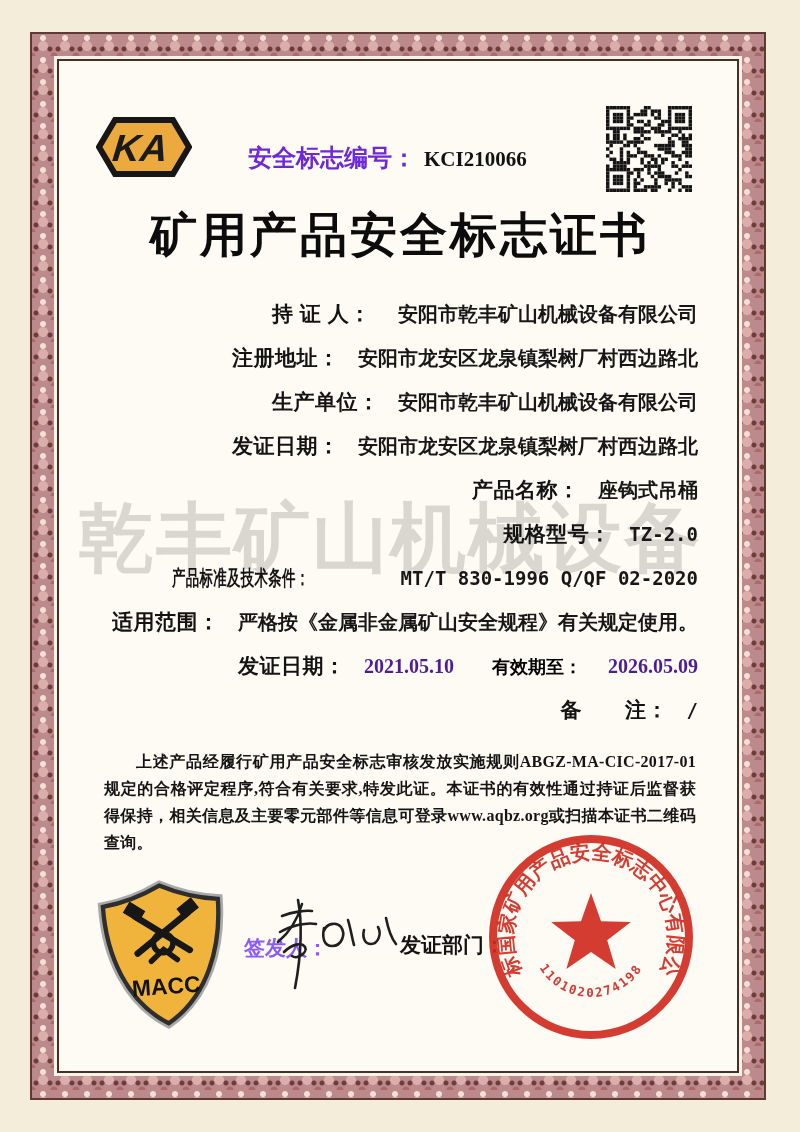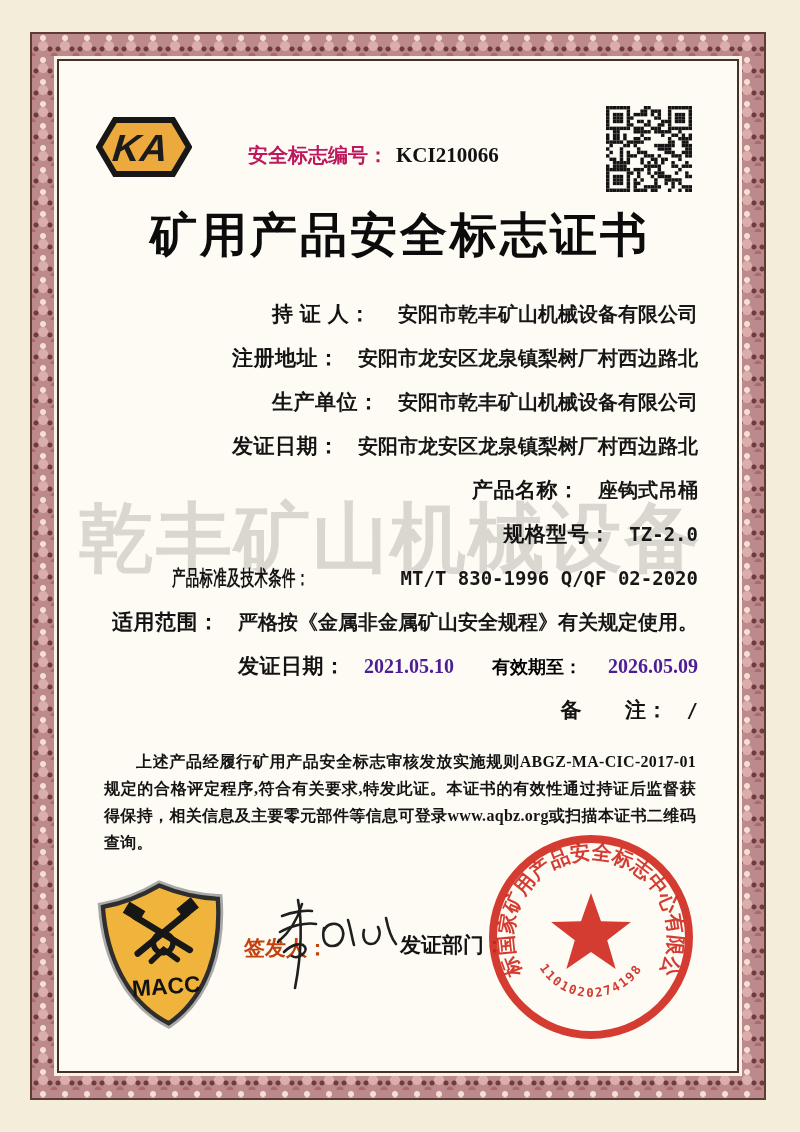--- a/index.html
+++ b/index.html
@@ -37,21 +37,21 @@
   
   .watermark{
     left:78px;top:488px;z-index:1;
     font-weight:900;font-size:76px;letter-spacing:2px;white-space:nowrap;
     color:#8d8881;opacity:.30;
     font-family:"Liberation Sans",sans-serif;
   }
   
   .ka{left:96px;top:114px;width:96px;height:66px;}
   .hnum{left:248px;top:142px;white-space:nowrap;}
-  .hnum .lbl{font-size:20px;font-weight:700;color:#be185d;}
+  .hnum .lbl{font-size:24px;font-weight:700;color:#6d28d9;}
   .hnum .val{font-family:"Liberation Serif",serif;font-size:21px;font-weight:700;color:#121212;margin-left:8px;}
   .qr{left:606px;top:106px;width:86px;height:86px;}
   .title{
     left:0;right:0;top:204px;text-align:center;
     font-family:"Liberation Serif",serif;
     font-size:47px;font-weight:900;letter-spacing:3px;color:#0c0c0c;white-space:nowrap;
   }
   
   .fields{left:112px;top:300px;width:586px;}
   .frow{display:flex;align-items:baseline;margin-bottom:16px;min-height:24px;justify-content:flex-end;}
@@ -65,21 +65,21 @@
   .pl14{padding-left:14px;}
   
   .statement{
     left:104px;top:748px;width:592px;
     font-family:"Liberation Serif",serif;
     font-size:16px;line-height:27px;font-weight:700;color:#141414;
     text-indent:2em;text-align:justify;letter-spacing:.3px;
   }
   
   .shield{left:98px;top:880px;width:132px;height:150px;transform:rotate(-4deg);}
-  .signer{left:244px;top:934px;font-size:21px;font-weight:700;color:#c2410c;white-space:nowrap;}
+  .signer{left:244px;top:934px;font-size:21px;font-weight:700;color:#8b5cf6;white-space:nowrap;}
   .sig{left:272px;top:896px;width:132px;height:104px;}
   .issuer{left:400px;top:931px;font-size:21px;font-weight:700;color:#121212;white-space:nowrap;}
   .seal{left:486px;top:832px;width:210px;height:210px;z-index:3;}
 </style>
 </head>
 <body>
 
 <div class="page">
 
   <div class="band">

